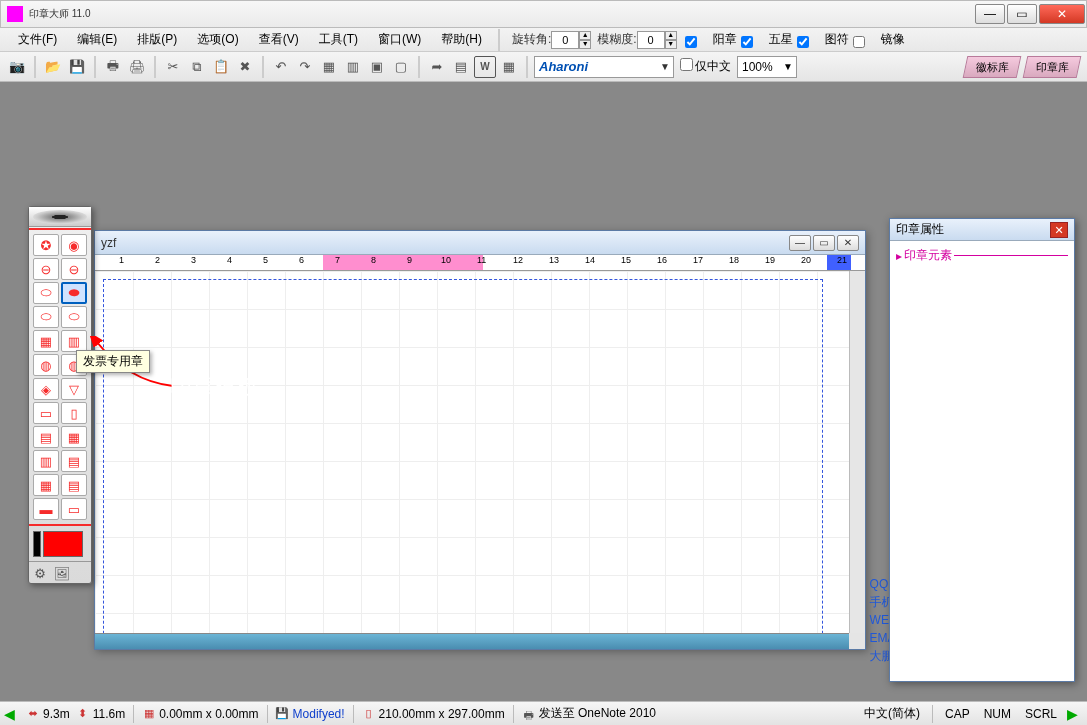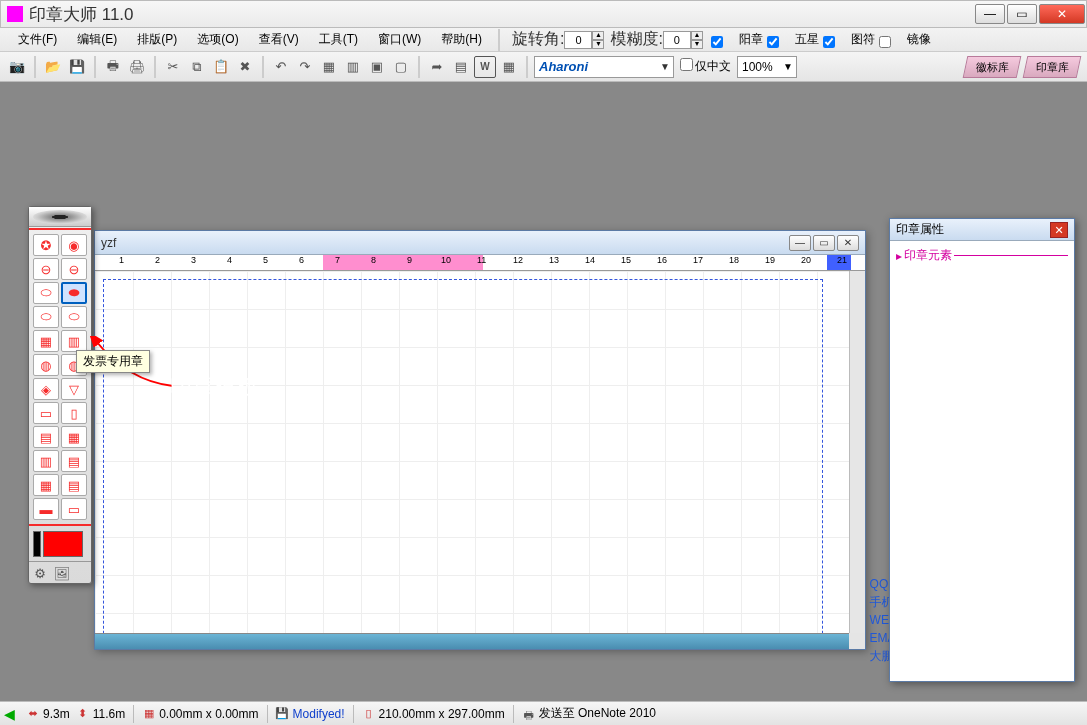--- a/index.html
+++ b/index.html
@@ -1,31 +1,31 @@
 <!DOCTYPE html>
 <html><head>
 <meta charset="utf-8">
 <style>
 * { box-sizing: border-box; margin: 0; padding: 0; font-family: "Microsoft YaHei", Tahoma, sans-serif; }
 body { width: 1087px; height: 725px; background: #888; overflow: hidden; position: relative; }
 
 
 .titlebar { height: 28px; background: linear-gradient(#f7f7f7,#eaeaea); display: flex; align-items: center; border: 1px solid #bbb; }
 .titlebar .app-icon { width: 16px; height: 16px; margin: 0 6px; background: #ff00ff; font-size: 7px; color: #fff; text-align: center; line-height: 8px; }
-.titlebar .title { font-size: 17px; color: #333; }
+.titlebar .title { font-size: 10px; color: #333; }
 .titlebar .win-controls { margin-left: auto; display: flex; }
 .titlebar .win-btn { width: 30px; height: 20px; margin: 0 1px; border: 1px solid #888; border-radius: 2px; font-size: 12px; text-align: center; line-height: 18px; background: linear-gradient(#fff,#ddd); cursor: pointer; }
 .titlebar .win-btn.close { background: linear-gradient(#ff6a5a,#d43824); color: #fff; width: 46px; }
 
 
 .menubar { height: 24px; background: linear-gradient(#f3f3f3,#e8e8e8); display: flex; align-items: center; border-bottom: 1px solid #ccc; padding: 0 8px; }
 .menubar .menu-item { font-size: 12px; padding: 2px 10px; cursor: pointer; }
 .menubar .sep { width: 2px; height: 22px; background: #ccc; margin: 0 6px; }
 .menubar .sep2 { width: 6px; }
-.menubar .lbl { font-size: 16px; color: #333; }
+.menubar .lbl { font-size: 12px; color: #333; }
 .menubar input.num { width: 28px; height: 18px; border: 1px solid #999; font-size: 11px; text-align: center; }
 .menubar .spin { display:inline-flex; flex-direction:column; width:12px; }
 .menubar .spin span{ height:9px; border:1px solid #999; font-size:7px; line-height:6px; text-align:center; background:#eee; cursor:pointer;}
 .menubar label.chk { font-size: 12px; display: flex; align-items: flex-end; gap: 16px; margin: 0 2px; }
 .menubar input[type=checkbox]{ width:12px; height:12px;}
 
 
 .toolbar { height: 30px; background: linear-gradient(#f5f5f5,#e5e5e5); display: flex; align-items: center; border-bottom: 1px solid #bbb; padding: 0 6px; gap: 2px; }
 .toolbar .tbtn { width: 22px; height: 22px; border: 1px solid transparent; border-radius: 2px; display:flex; align-items:center; justify-content:center; font-size: 13px; cursor: pointer; color:#555;}
 .toolbar .tsep { width: 2px; height: 22px; background: #ccc; margin: 0 4px; }
@@ -345,13 +345,21 @@
   <div class="ssep"></div>
   <div class="sseg">
       <span class="sm-icon">▯</span>
       <span>210.00mm x 297.00mm</span>
     </div>
   <div class="ssep"></div>
   <div class="sseg">
       <span class="sm-icon" style="color:#555;">🖶</span>
       <span>发送至 OneNote 2010</span>
     </div>
+  <div class="right">
+    <span class="ind">中文(简体)</span>
+    <div class="ssep"></div>
+    <span class="ind">CAP</span>
+    <span class="ind">NUM</span>
+    <span class="ind">SCRL</span>
+    <div class="arrow">▶</div>
+  </div>
 </div>
 
 </body></html>

